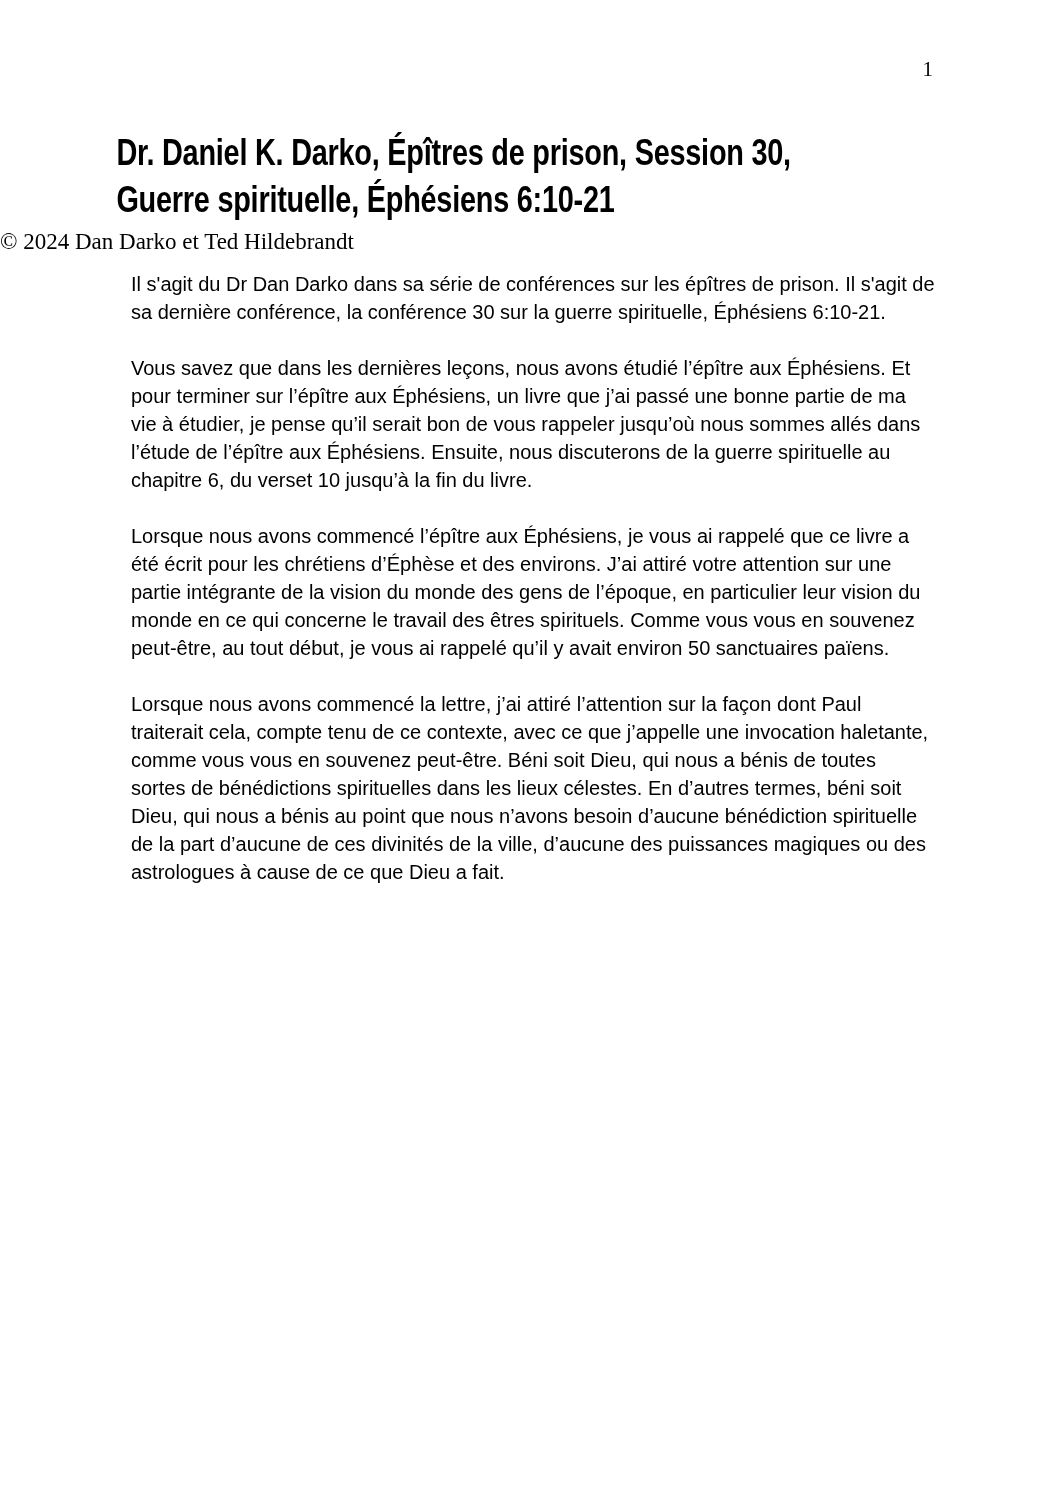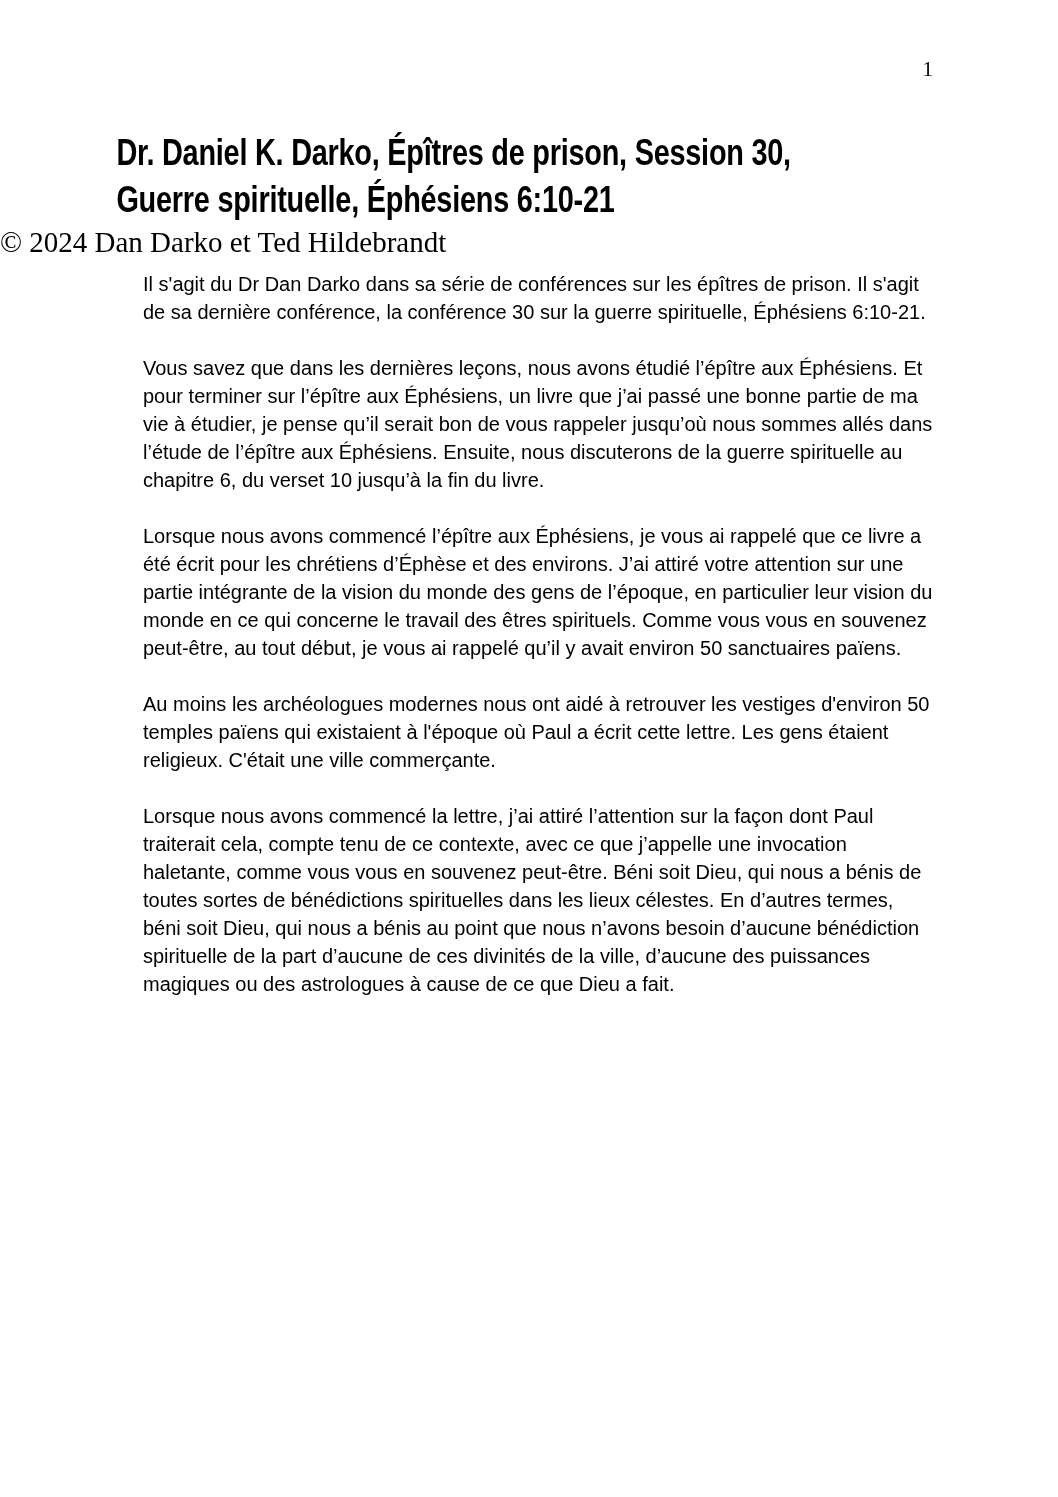--- a/index.html
+++ b/index.html
@@ -34,51 +34,50 @@
     font-weight: 700;
     font-size: 37px;
     line-height: 47px;
     white-space: nowrap;
     letter-spacing: -0.3px;
     transform: scaleX(0.78);
     transform-origin: 50% 50%;
   }
   .copyright {
     font-family: "Liberation Serif", serif;
-    font-size: 29px;
+    font-size: 23px;
     line-height: 30px;
     margin-top: 4px;
   }
   .doc-body {
     position: absolute;
     top: 270px;
     left: 127px;
     width: 808px;
     font-size: 20px;
     line-height: 28px;
     text-align: left;
   }
   .doc-body p {
-    margin: 0 0 28px 16px;
+    margin: 0 0 28px 4px;
   }
 </style>
 </head>
 <body>
 
 <div class="page">
 
   <div class="page-number">1</div>
 
   <div class="doc-header">
     <div class="title-line">Dr. Daniel K. Darko, Épîtres de prison, Session 30,</div>
     <div class="title-line">Guerre spirituelle, Éphésiens 6:10-21</div>
     <div class="copyright">© 2024 Dan Darko et Ted Hildebrandt</div>
   </div>
 
   <div class="doc-body">
     <p>Il s'agit du Dr Dan Darko dans sa série de conférences sur les épîtres de prison. Il s'agit de sa dernière conférence, la conférence 30 sur la guerre spirituelle, Éphésiens 6:10-21.</p>
     <p>Vous savez que dans les dernières leçons, nous avons étudié l’épître aux Éphésiens. Et pour terminer sur l’épître aux Éphésiens, un livre que j’ai passé une bonne partie de ma vie à étudier, je pense qu’il serait bon de vous rappeler jusqu’où nous sommes allés dans l’étude de l’épître aux Éphésiens. Ensuite, nous discuterons de la guerre spirituelle au chapitre 6, du verset 10 jusqu’à la fin du livre.</p>
     <p>Lorsque nous avons commencé l’épître aux Éphésiens, je vous ai rappelé que ce livre a été écrit pour les chrétiens d’Éphèse et des environs. J’ai attiré votre attention sur une partie intégrante de la vision du monde des gens de l’époque, en particulier leur vision du monde en ce qui concerne le travail des êtres spirituels. Comme vous vous en souvenez peut-être, au tout début, je vous ai rappelé qu’il y avait environ 50 sanctuaires païens.</p>
-    <p>Au moins les archéologues modernes nous ont aidé à retrouver les vestiges d'environ 50 temples païens qui existaient à l'époque où Paul a écrit cette lettre. Les gens étaient religieux. C'était une ville commerçante.</p>
     <p>Lorsque nous avons commencé la lettre, j’ai attiré l’attention sur la façon dont Paul traiterait cela, compte tenu de ce contexte, avec ce que j’appelle une invocation haletante, comme vous vous en souvenez peut-être. Béni soit Dieu, qui nous a bénis de toutes sortes de bénédictions spirituelles dans les lieux célestes. En d’autres termes, béni soit Dieu, qui nous a bénis au point que nous n’avons besoin d’aucune bénédiction spirituelle de la part d’aucune de ces divinités de la ville, d’aucune des puissances magiques ou des astrologues à cause de ce que Dieu a fait.</p>
   </div>
 
 </div>
 
 </body></html>

